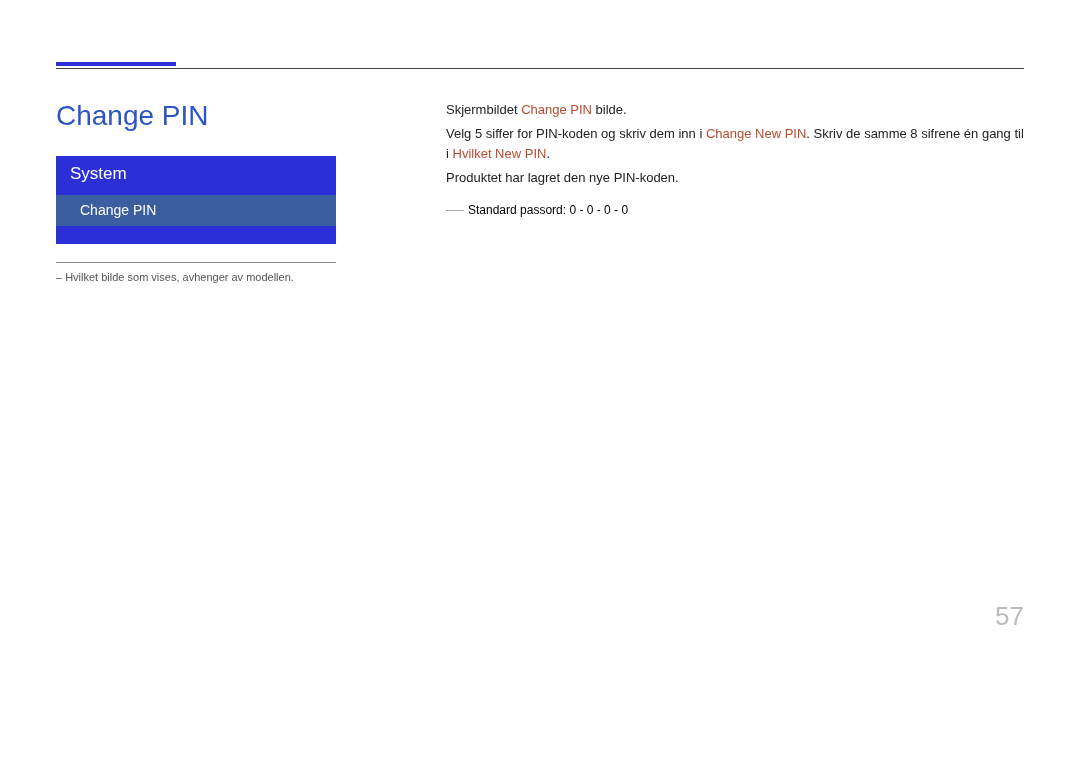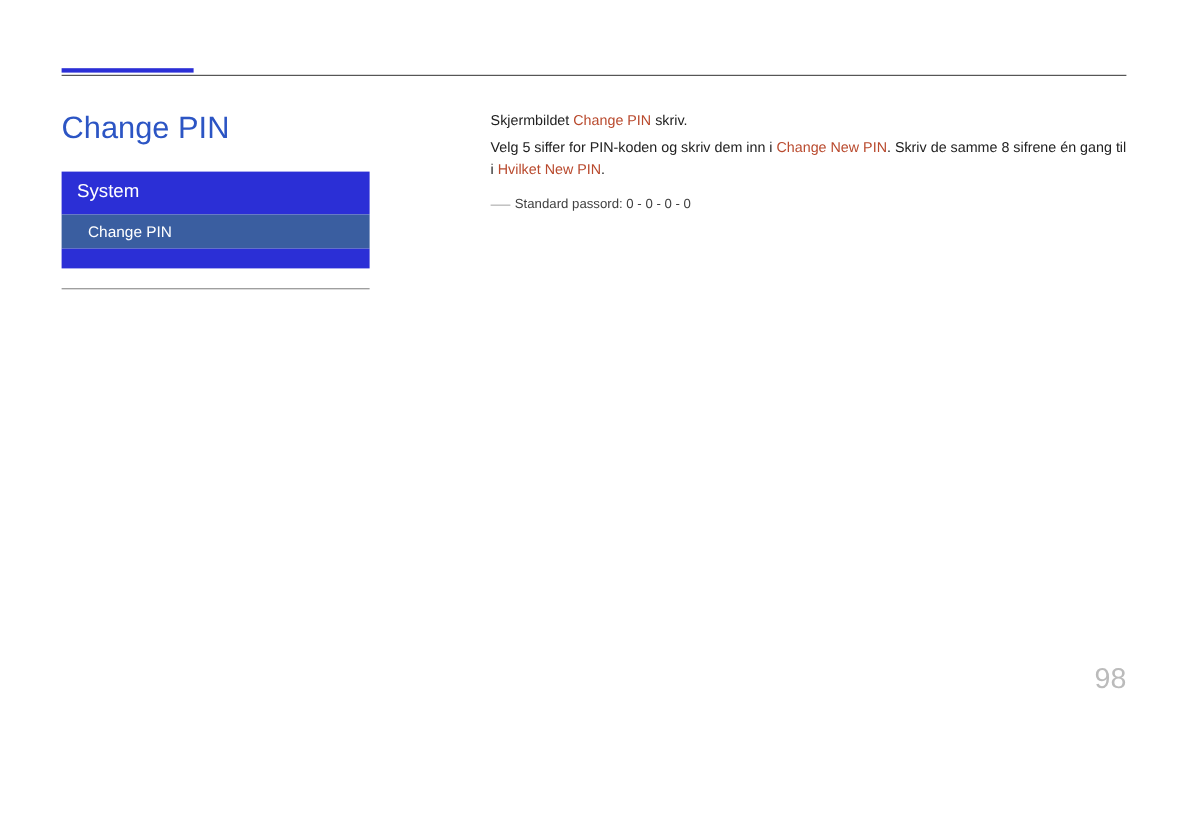--- a/index.html
+++ b/index.html
@@ -22,21 +22,21 @@
   .entericon::before { content:""; position:absolute; left:-1px; top:3px; width:1px; height:8px; background:#000; }
   .entericon::after { content:""; position:absolute; left:4px; top:4px; width:4px; height:4px; border-top:1px solid #000; border-right:1px solid #000; transform:rotate(45deg); }
   .menucard { width: 280px; }
   .menu-header { background: #2b2fd6; color: #fff; padding: 8px 14px 11px 14px; font-size: 17px; }
   .menu-item-selected { background: #3a5ea0; color: #fff; padding: 7px 24px 8px 24px; font-size: 14px; }
   .menu-spacer { background: #2b2fd6; height: 18px; }
   .footnote-rule { width: 280px; height: 1px; background: #888; margin-top: 18px; margin-bottom: 8px; }
   .footnote { font-size: 11px; color: #555; }
   .rightcol p { font-size: 13px; line-height: 1.55; margin-bottom: 4px; color: #222; }
   .rightcol .kw { color: #b94a2e; }
-  .note-row { font-size: 12px; color: #404040; margin-top: 14px; }
+  .note-row { font-size: 12px; color: #000000; margin-top: 14px; }
   .note-dash { display:inline-block; width:18px; height:1px; background:#aaa; vertical-align:middle; margin-right:4px; }
   .pagenum { position: absolute; bottom: 32px; right: 56px; font-size: 26px; color: #bbb; font-weight: 300; }
 </style>
 </head>
 <body>
 
 <div class="page">
   <div class="topbar"></div>
   <div class="toprule"></div>
 
@@ -46,30 +46,32 @@
       <h1 class="title">Change PIN</h1>
 
 
       <div class="menucard">
         <div class="menu-header">System</div>
         <div class="menu-item-selected">Change PIN</div>
         <div class="menu-spacer"></div>
       </div>
 
       <div class="footnote-rule"></div>
+      <div class="footnote">–  Hvilket bilde som vises, avhenger av modellen.</div>
     </div>
 
     <div class="rightcol">
       <p>
-        <span>Skjermbildet </span><span class="kw">Change PIN</span><span> skriv.</span>
+        <span>Skjermbildet </span><span class="kw">Change PIN</span><span> bilde.</span>
       </p>
       <p>
         <span>Velg 5 siffer for PIN-koden og skriv dem inn i </span><span class="kw">Change New PIN</span><span>. Skriv de samme 8 sifrene én gang til i </span><span class="kw">Hvilket New PIN</span><span>.</span>
       </p>
+      <p>Produktet har lagret den nye PIN-koden.</p>
       <div class="note-row">
         <span class="note-dash"></span><span>Standard passord: 0 - 0 - 0 - 0</span>
       </div>
     </div>
 
   </div>
 
-  <div class="pagenum">98</div>
+  <div class="pagenum">57</div>
 </div>
 
 </body></html>

